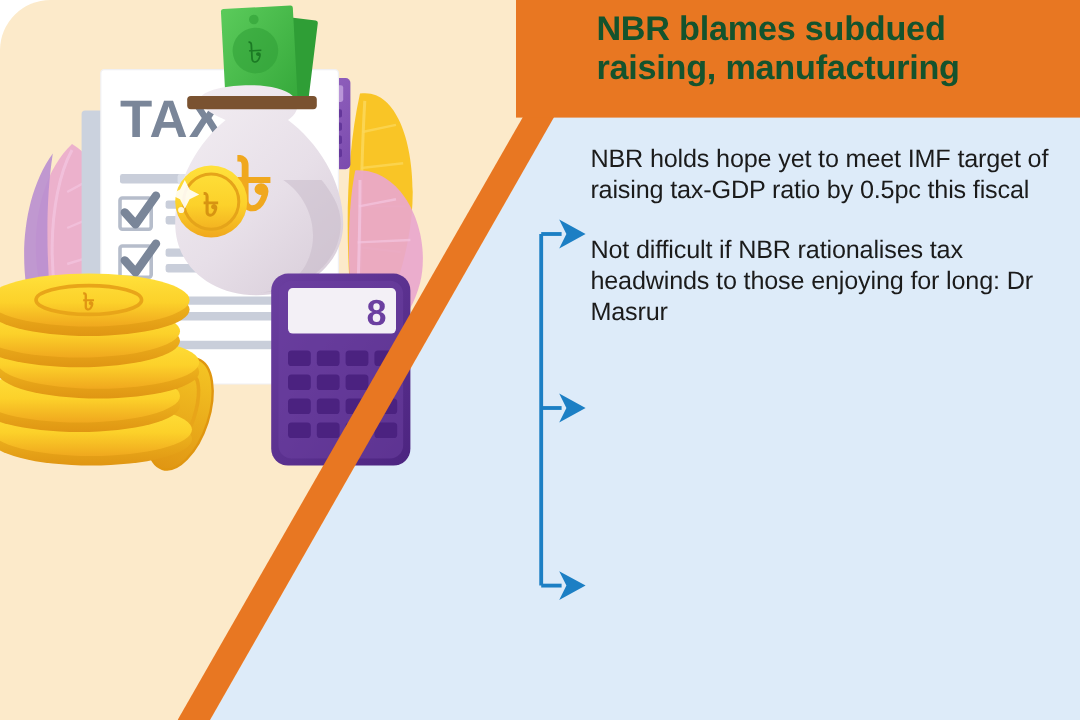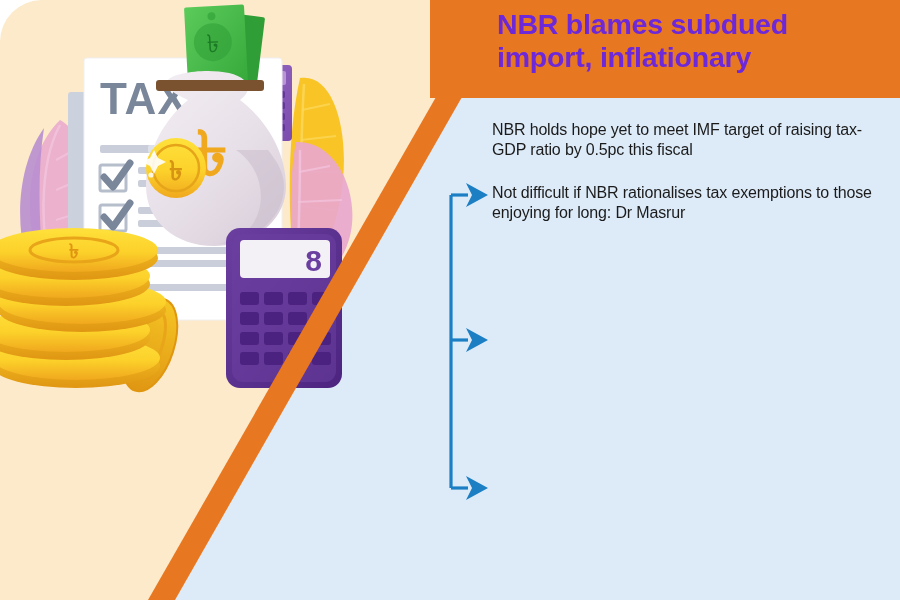--- a/index.html
+++ b/index.html
@@ -60,37 +60,37 @@
     background: #FCEACA;
     clip-path: polygon(430px 97px, 436px 97px, 148px 600px, 0 600px, 0 97px);
   }
 
   
   .headline {
     position: absolute;
     left: 497px;
     top: 8px;
     width: 390px;
-    color: #6d28d9;
+    color: #14532d;
     font-size: 28.5px;
     font-weight: bold;
     line-height: 1.17;
     letter-spacing: -0.2px;
   }
 
   
   .bullets {
     position: absolute;
     left: 492px;
     top: 120px;
     width: 396px;
   }
   .bullet {
     color: #1b1b1b;
-    font-size: 16px;
+    font-size: 21px;
     line-height: 1.25;
     letter-spacing: -0.15px;
     margin-bottom: 23px;
   }
   .bullet:last-child { margin-bottom: 0; }
 
   
   .bracket { position: absolute; left: 440px; top: 170px; }
 
   
@@ -293,37 +293,37 @@
       </g>
     </svg>
   </div>
 
   <div class="slash-outer"></div>
 
   <div class="header-bar"></div>
 
   <div class="headline">
     <div>NBR blames subdued</div>
-    <div>import, inflationary</div>
+    <div>raising, manufacturing</div>
   </div>
 
   <svg class="bracket" width="60" height="340" viewBox="0 0 60 340" xmlns="http://www.w3.org/2000/svg">
     <g stroke="#1C7FC4" stroke-width="3.2" fill="none">
 
       <path d="M11,25 L11,318"></path>
 
       <path d="M11,25 L28,25"></path>
       <path d="M11,170 L28,170"></path>
       <path d="M11,318 L28,318"></path>
     </g>
     <g fill="#1C7FC4">
       <path d="M26,13 L48,25 L26,37 L32,25 Z"></path>
       <path d="M26,158 L48,170 L26,182 L32,170 Z"></path>
       <path d="M26,306 L48,318 L26,330 L32,318 Z"></path>
     </g>
   </svg>
 
   <div class="bullets">
     <div class="bullet">NBR holds hope yet to meet IMF target of raising tax-GDP ratio by 0.5pc this fiscal</div>
-    <div class="bullet">Not difficult if NBR rationalises tax exemptions to those enjoying for long: Dr Masrur</div>
+    <div class="bullet">Not difficult if NBR rationalises tax headwinds to those enjoying for long: Dr Masrur</div>
   </div>
 
 </div>
 
 </body></html>

